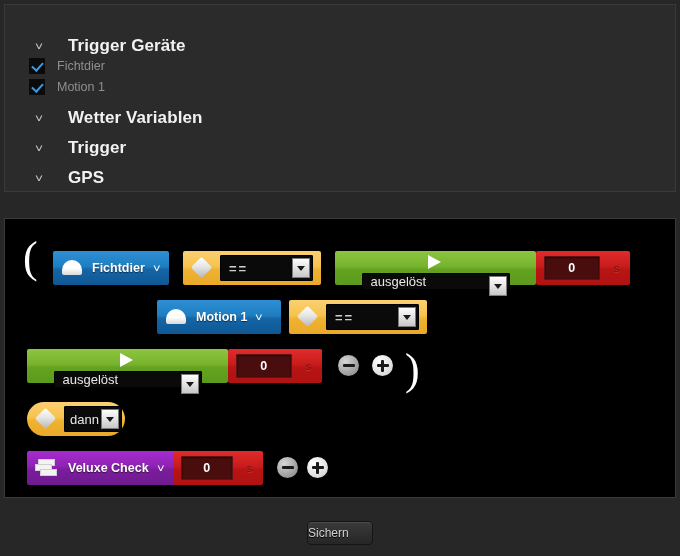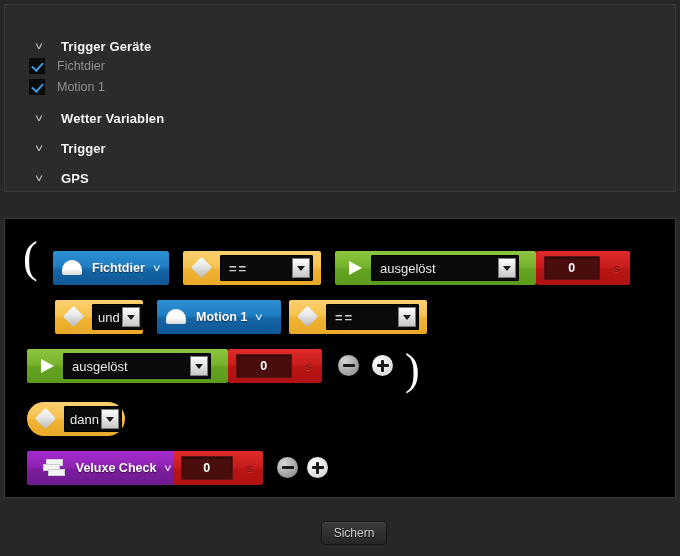--- a/index.html
+++ b/index.html
@@ -32,24 +32,24 @@
   }
   .tree-caret {
     width: 16px;
     text-align: center;
     color: #c9c9c9;
     font-size: 11px;
     line-height: 1;
     transform: scaleX(1.25);
   }
   .tree-group-label {
-    font-size: 13px;
+    font-size: 17px;
     font-weight: bold;
     color: #f2f2f2;
-    margin-left: 14px;
+    margin-left: 21px;
     letter-spacing: .1px;
   }
   .cb-row {
     position: absolute;
     display: flex;
     align-items: center;
     height: 20px;
   }
   .cbox {
     width: 16px;
@@ -167,20 +167,21 @@
     height: 15px;
     background: linear-gradient(135deg, #ffffff 0%, #e6e6e6 45%, #b6b6b6 100%);
     transform: rotate(45deg);
     border-radius: 2px;
   }
 
   
   .blk-green {
     background: linear-gradient(to bottom, #8cc63f 0%, #78b32e 45%, #64a220 55%, #5c9a1d 100%);
     padding: 0 8px 0 8px;
+    flex-direction: column;
   }
   .icon-play {
     width: 22px;
     height: 22px;
     flex: 0 0 auto;
     margin-right: 6px;
     position: relative;
   }
   .icon-play::before {
     content: "";
@@ -320,30 +321,29 @@
     top: 4.5px;
     width: 3px;
     height: 12px;
     background: #1a1a1a;
     border-radius: 1px;
   }
 
   
   .save-btn {
     position: absolute;
-    left: 321px;
+    left: 307px;
     top: 521px;
     width: 66px;
     height: 24px;
     background: linear-gradient(to bottom, #3b3b3b 0%, #303030 50%, #262626 100%);
     border: 1px solid #151515;
     border-radius: 4px;
     color: #d2d2d2;
     font-size: 12px;
-    text-align: center;
     line-height: 22px;
     box-sizing: border-box;
     text-shadow: 0 1px 0 #000;
     box-shadow: inset 0 1px 0 rgba(255,255,255,.08);
   }
 </style>
 </head>
 <body>
 
 <div class="tree-panel">
@@ -403,27 +403,20 @@
       <span>ausgelöst</span>
       <span class="sel-arrow"></span>
     </span>
   </div>
 
   <div class="blk blk-red" style="left:531px; top:32px; width:94px;">
     <span class="num-field">0</span>
     <span class="unit-s">s</span>
   </div>
 
-  <div class="blk blk-yellow" style="left:50px; top:81px; width:88px;">
-    <span class="icon-diamond"></span>
-    <span class="sel small">
-      <span>und</span>
-      <span class="sel-arrow"></span>
-    </span>
-  </div>
 
   <div class="blk blk-blue" style="left:152px; top:81px; width:124px;">
     <span class="icon-lamp"></span>
     <span class="blk-label">Motion 1</span>
     <span class="blk-caret">˅</span>
   </div>
 
   <div class="blk blk-yellow" style="left:284px; top:81px; width:138px;">
     <span class="icon-diamond"></span>
     <span class="sel wide">
@@ -451,21 +444,21 @@
   <span class="paren" style="left:400px; top:129px;">)</span>
 
   <div class="blk blk-yellow" style="left:22px; top:183px; width:98px;border-radius:17px;">
     <span class="icon-diamond"></span>
     <span class="sel small">
       <span>dann</span>
       <span class="sel-arrow"></span>
     </span>
   </div>
 
-  <div class="blk blk-purple" style="left:22px; top:232px; width:166px;justify-content:center;">
+  <div class="blk blk-purple" style="left:22px; top:232px; width:166px;">
     <span class="icon-scene">
         <i></i>
         <i></i>
         <i></i>
       </span>
     <span class="blk-label">Veluxe Check</span>
     <span class="blk-caret">˅</span>
   </div>
 
   <div class="blk blk-red" style="left:168px; top:232px; width:90px;">

